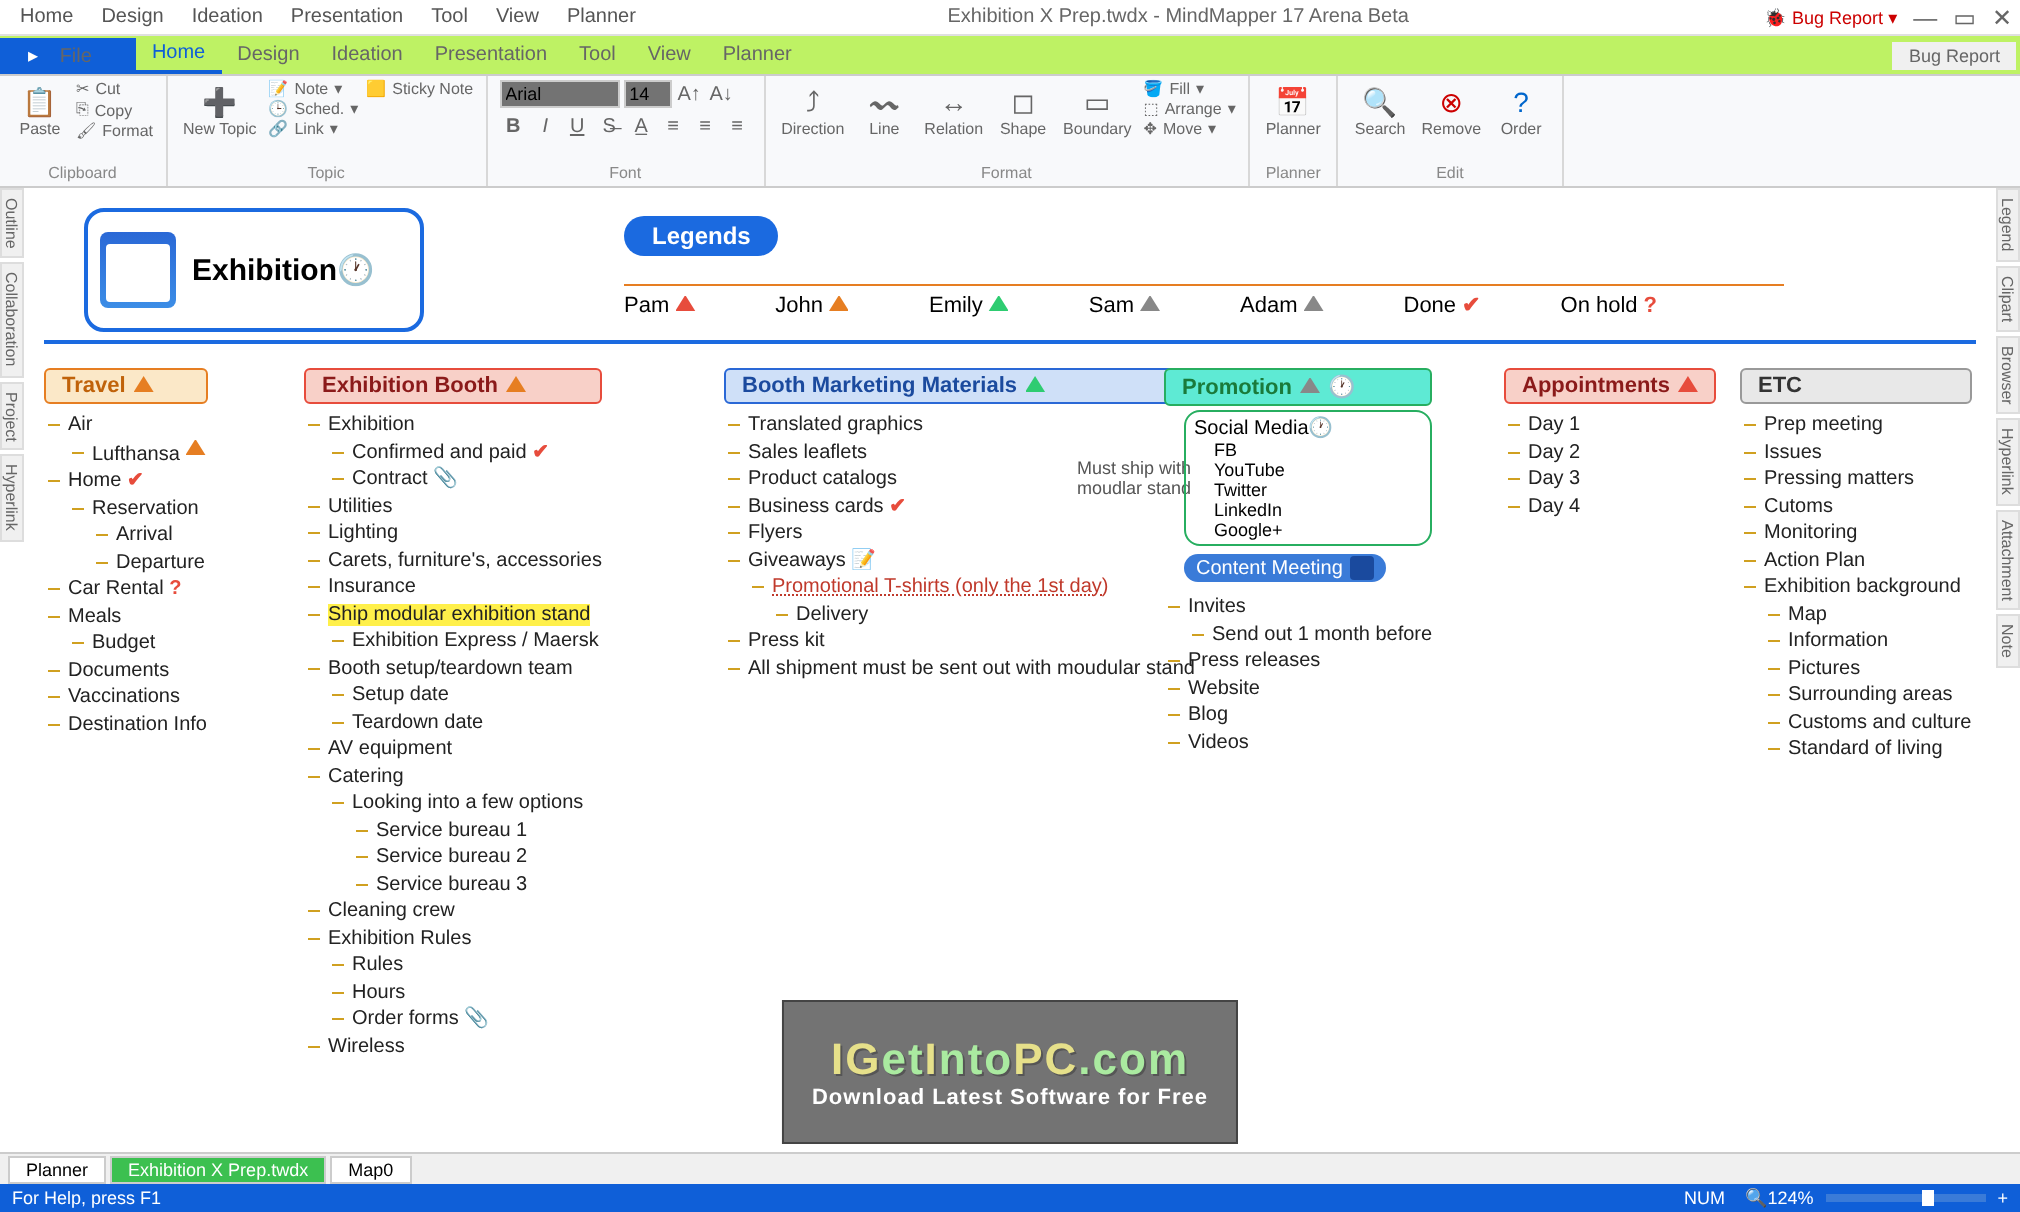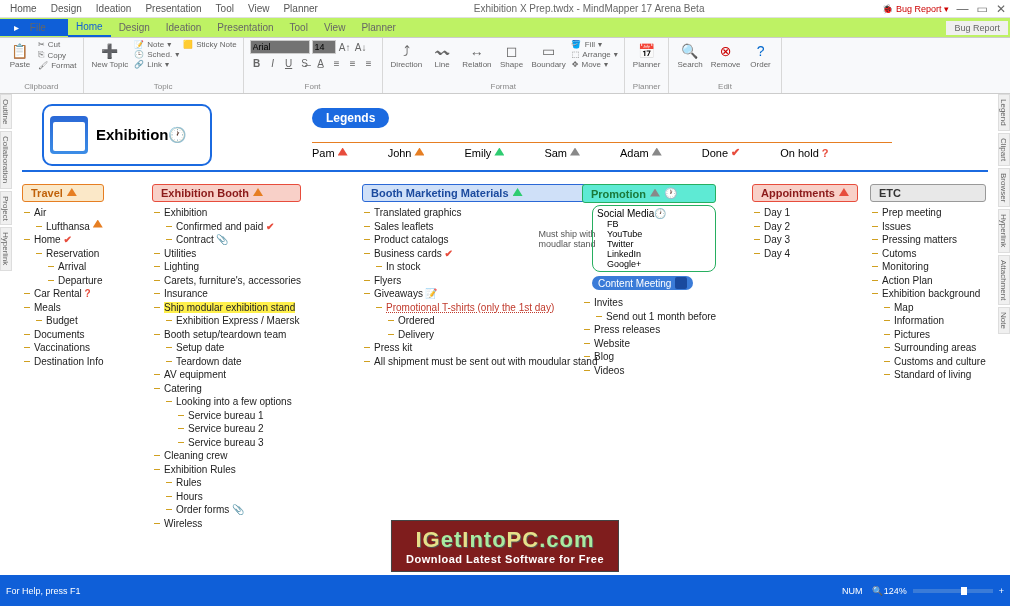--- a/index.html
+++ b/index.html
@@ -76,30 +76,30 @@
 .tree .lvl3 { padding-left: 36px; }
 .tree .lvl3::before { left: 26px; }
 .red-txt { color: #c0392b; text-decoration: underline dotted; }
 
 .social-box { border: 1px solid #27ae60; border-radius: 8px; padding: 2px 4px; margin: 2px 0 2px 10px; }
 .content-pill { background: #3a7bd8; color: #fff; border-radius: 8px; padding: 1px 6px; display: inline-flex; align-items: center; gap: 4px; margin: 2px 0 2px 10px; }
 .content-pill .dl { background: #1a4a9e; width: 12px; height: 12px; border-radius: 2px; display: inline-block; }
 
 .note-box { position: absolute; font-size: 9px; color: #555; text-align: center; width: 60px; }
 
-.watermark { position: absolute; bottom: 34px; left: 50%; transform: translateX(-50%); background: #7f1d1d; padding: 6px 14px; text-align: center; border: 1px solid #444; }
+.watermark { position: absolute; bottom: 34px; left: 50%; transform: translateX(-50%); background: #737373; padding: 16px 14px; text-align: center; border: 1px solid #444; }
 .watermark .w1 { font-size: 22px; font-weight: 900; letter-spacing: 1px; color: #e6e08a; text-shadow: 1px 1px 0 #555; font-family: Arial Black, sans-serif; }
 .watermark .w1 .g { color: #aaeaa0; }
 .watermark .w2 { font-size: 11px; color: #fff; font-weight: bold; letter-spacing: 0.5px; }
 
 .bottom-tabs { position: absolute; bottom: 14px; left: 0; right: 0; height: 16px; background: #f0f0f0; border-top: 1px solid #ccc; display: flex; align-items: center; font-size: 9px; gap: 2px; padding-left: 4px; }
 .bottom-tabs span { padding: 1px 8px; background: #fff; border: 1px solid #ccc; }
 .bottom-tabs .active { background: #3cc050; color: #fff; }
 
-.statusbar { position: absolute; bottom: 0; left: 0; right: 0; height: 31px; background: #0f5fd8; color: #fff; font-size: 9px; display: flex; align-items: center; padding: 0 6px; }
+.statusbar { position: absolute; bottom: 0; left: 0; right: 0; height: 14px; background: #0f5fd8; color: #fff; font-size: 9px; display: flex; align-items: center; padding: 0 6px; }
 .statusbar .sp { flex: 1; }
 .statusbar .zoom { width: 80px; height: 4px; background: #3a7bd8; margin: 0 6px; position: relative; }
 .statusbar .zoom::after { content: ''; position: absolute; left: 60%; top: -2px; width: 6px; height: 8px; background: #fff; }
 </style>
 </head>
 <body>
 
 <div class="titlebar">
   <div class="menus" id="top-menus">
       <span>Home</span>
@@ -347,25 +347,23 @@
   <div class="branch" style="left:350px">
     <div class="header h-blue">
         <span>Booth Marketing Materials</span> 
         <span class="pico p-grn"></span>
       </div>
     <div class="tree" id="tree-marketing">
         <div class="n"><span class=" ">Translated graphics</span></div>
         <div class="n"><span class=" ">Sales leaflets</span></div>
         <div class="n"><span class=" ">Product catalogs</span></div>
         <div class="n"><span class=" ">Business cards</span> <span class="check-red">✔</span></div>
-        <div class="n lvl2"><span class=" ">In stock</span></div>
         <div class="n"><span class=" ">Flyers</span></div>
         <div class="n"><span class=" ">Giveaways</span> <span>📝</span></div>
         <div class="n lvl2"><span class=" red-txt">Promotional T-shirts (only the 1st day)</span></div>
-        <div class="n lvl3"><span class=" ">Ordered</span></div>
         <div class="n lvl3"><span class=" ">Delivery</span></div>
         <div class="n"><span class=" ">Press kit</span></div>
         <div class="n"><span class=" ">All shipment must be sent out with moudular stand</span></div>
       </div>
     <div class="note-box" style="left:175px;top:45px;position:absolute">Must ship with moudlar stand</div>
   </div>
 
   <div class="branch" style="left:570px">
     <div class="header h-green"><span>Promotion</span> <span class="pico p-gry"></span> 🕐</div>
     <div class="social-box">

